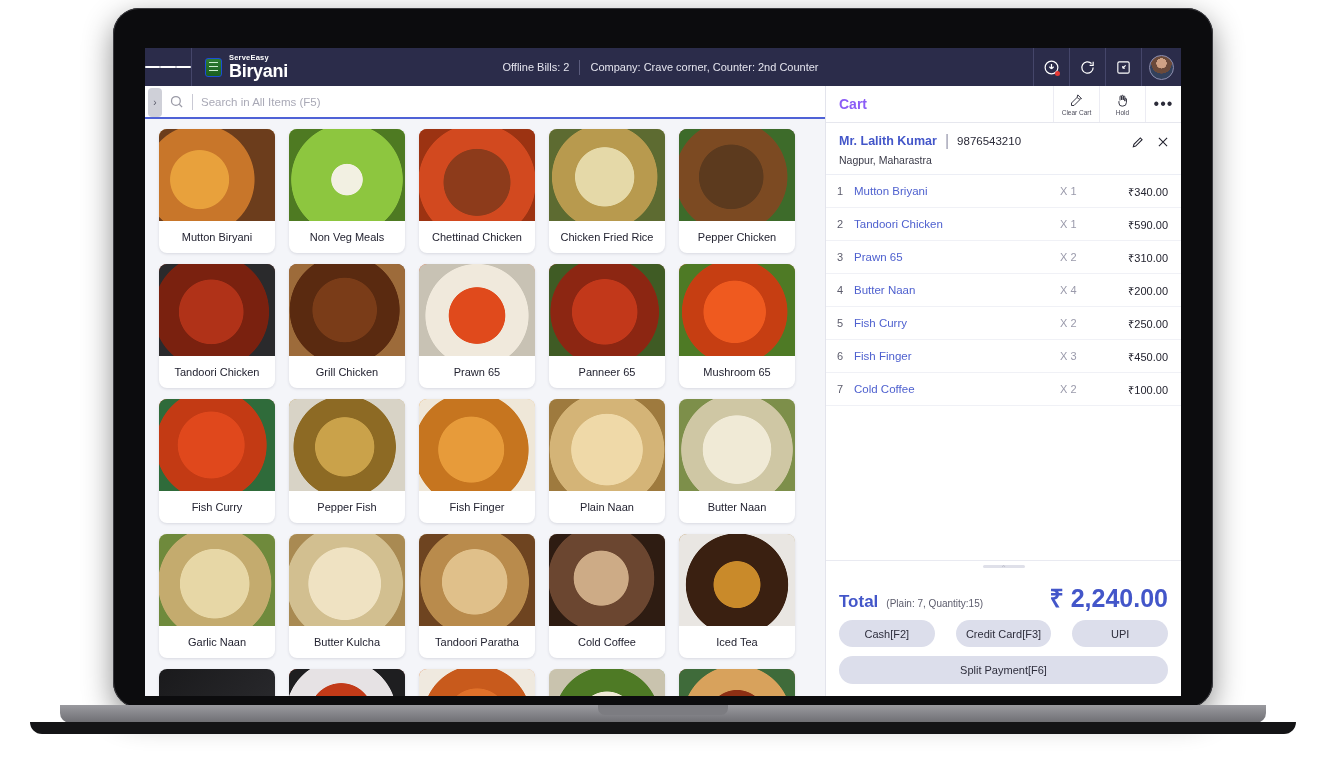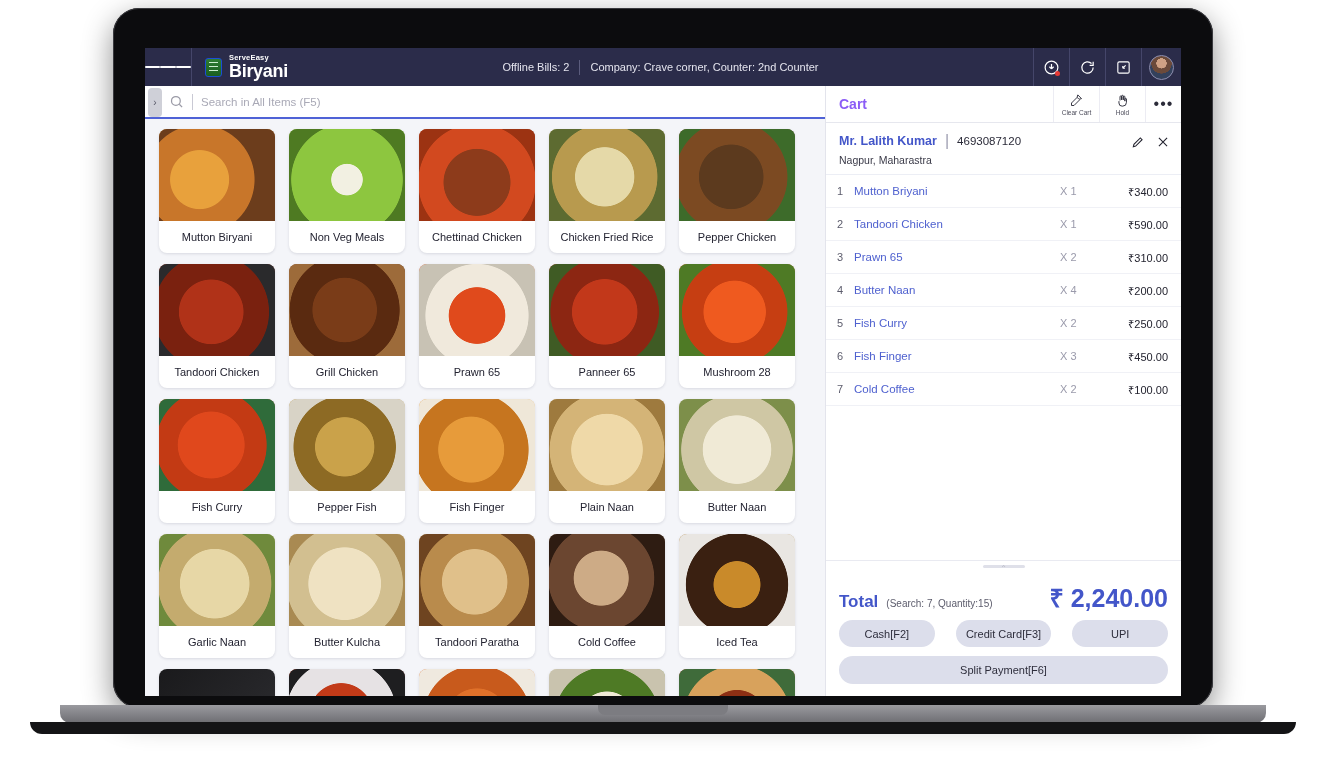--- a/index.html
+++ b/index.html
@@ -299,21 +299,21 @@
                 <div class="card">
                   <div class="card-img" style="background-image: radial-gradient(circle at 50% 56%, rgb(224, 74, 28) 0px, rgb(224, 74, 28) 36%, rgb(240, 233, 220) 37%, rgb(240, 233, 220) 66%, rgb(200, 194, 180) 67%, rgb(200, 194, 180) 100%), linear-gradient(135deg, rgb(225, 83, 34), rgb(216, 210, 196));"></div>
                   <div class="card-label">Prawn 65</div>
                 </div>
                 <div class="card">
                   <div class="card-img" style="background-image: radial-gradient(circle at 48% 52%, rgb(194, 56, 26) 0px, rgb(194, 56, 26) 42%, rgb(140, 38, 18) 43%, rgb(140, 38, 18) 70%, rgb(63, 91, 36) 71%, rgb(63, 91, 36) 100%), linear-gradient(135deg, rgb(184, 51, 26), rgb(66, 85, 31));"></div>
                   <div class="card-label">Panneer 65</div>
                 </div>
                 <div class="card">
                   <div class="card-img" style="background-image: radial-gradient(circle at 48% 52%, rgb(239, 90, 31) 0px, rgb(239, 90, 31) 40%, rgb(198, 62, 18) 41%, rgb(198, 62, 18) 68%, rgb(78, 122, 37) 69%, rgb(78, 122, 37) 100%), linear-gradient(135deg, rgb(232, 81, 27), rgb(71, 113, 34));"></div>
-                  <div class="card-label">Mushroom 28</div>
+                  <div class="card-label">Mushroom 65</div>
                 </div>
                 <div class="card">
                   <div class="card-img" style="background-image: radial-gradient(circle at 45% 50%, rgb(224, 72, 28) 0px, rgb(224, 72, 28) 42%, rgb(195, 58, 20) 43%, rgb(195, 58, 20) 70%, rgb(47, 107, 58) 71%, rgb(47, 107, 58) 100%), linear-gradient(135deg, rgb(214, 74, 30), rgb(46, 95, 52));"></div>
                   <div class="card-label">Fish Curry</div>
                 </div>
                 <div class="card">
                   <div class="card-img" style="background-image: radial-gradient(circle at 48% 52%, rgb(202, 162, 74) 0px, rgb(202, 162, 74) 38%, rgb(141, 106, 36) 39%, rgb(141, 106, 36) 66%, rgb(216, 211, 198) 67%, rgb(216, 211, 198) 100%), linear-gradient(135deg, rgb(187, 148, 66), rgb(207, 201, 186));"></div>
                   <div class="card-label">Pepper Fish</div>
                 </div>
                 <div class="card">
@@ -383,21 +383,21 @@
               </svg>
               <span>Hold</span>
             </div>
             <div class="cart-more">•••</div>
           </div>
 
           <div class="cust-block">
             <div class="cust-line1">
               <span class="cust-name">Mr. Lalith Kumar</span>
               <span class="cust-pipe">|</span>
-              <span class="cust-phone">4693087120</span>
+              <span class="cust-phone">9876543210</span>
             </div>
             <div class="cust-addr">Nagpur, Maharastra</div>
             <div class="cust-icons">
               <svg viewBox="0 0 24 24" fill="none" stroke="#23232f" stroke-width="1.8">
                 <path d="M4 20l4-1 11-11-3-3L5 16l-1 4z"></path>
               </svg>
               <svg viewBox="0 0 24 24" fill="none" stroke="#23232f" stroke-width="1.9">
                 <path d="M5 5l14 14M19 5L5 19"></path>
               </svg>
             </div>
@@ -448,21 +448,21 @@
               </div>
             </div>
 
           <div class="drag-bar">
             <div class="drag-pill"></div>
           </div>
 
           <div class="total-area">
             <div class="total-line">
               <span class="total-word">Total</span>
-              <span class="total-meta">(Search: 7, Quantity:15)</span>
+              <span class="total-meta">(Plain: 7, Quantity:15)</span>
               <span class="total-amt">₹ 2,240.00</span>
             </div>
             <div class="pay-row">
               <button class="pay-btn">Cash[F2]</button>
               <button class="pay-btn">Credit Card[F3]</button>
               <button class="pay-btn">UPI</button>
             </div>
             <button class="split-btn">Split Payment[F6]</button>
           </div>
         </div>

